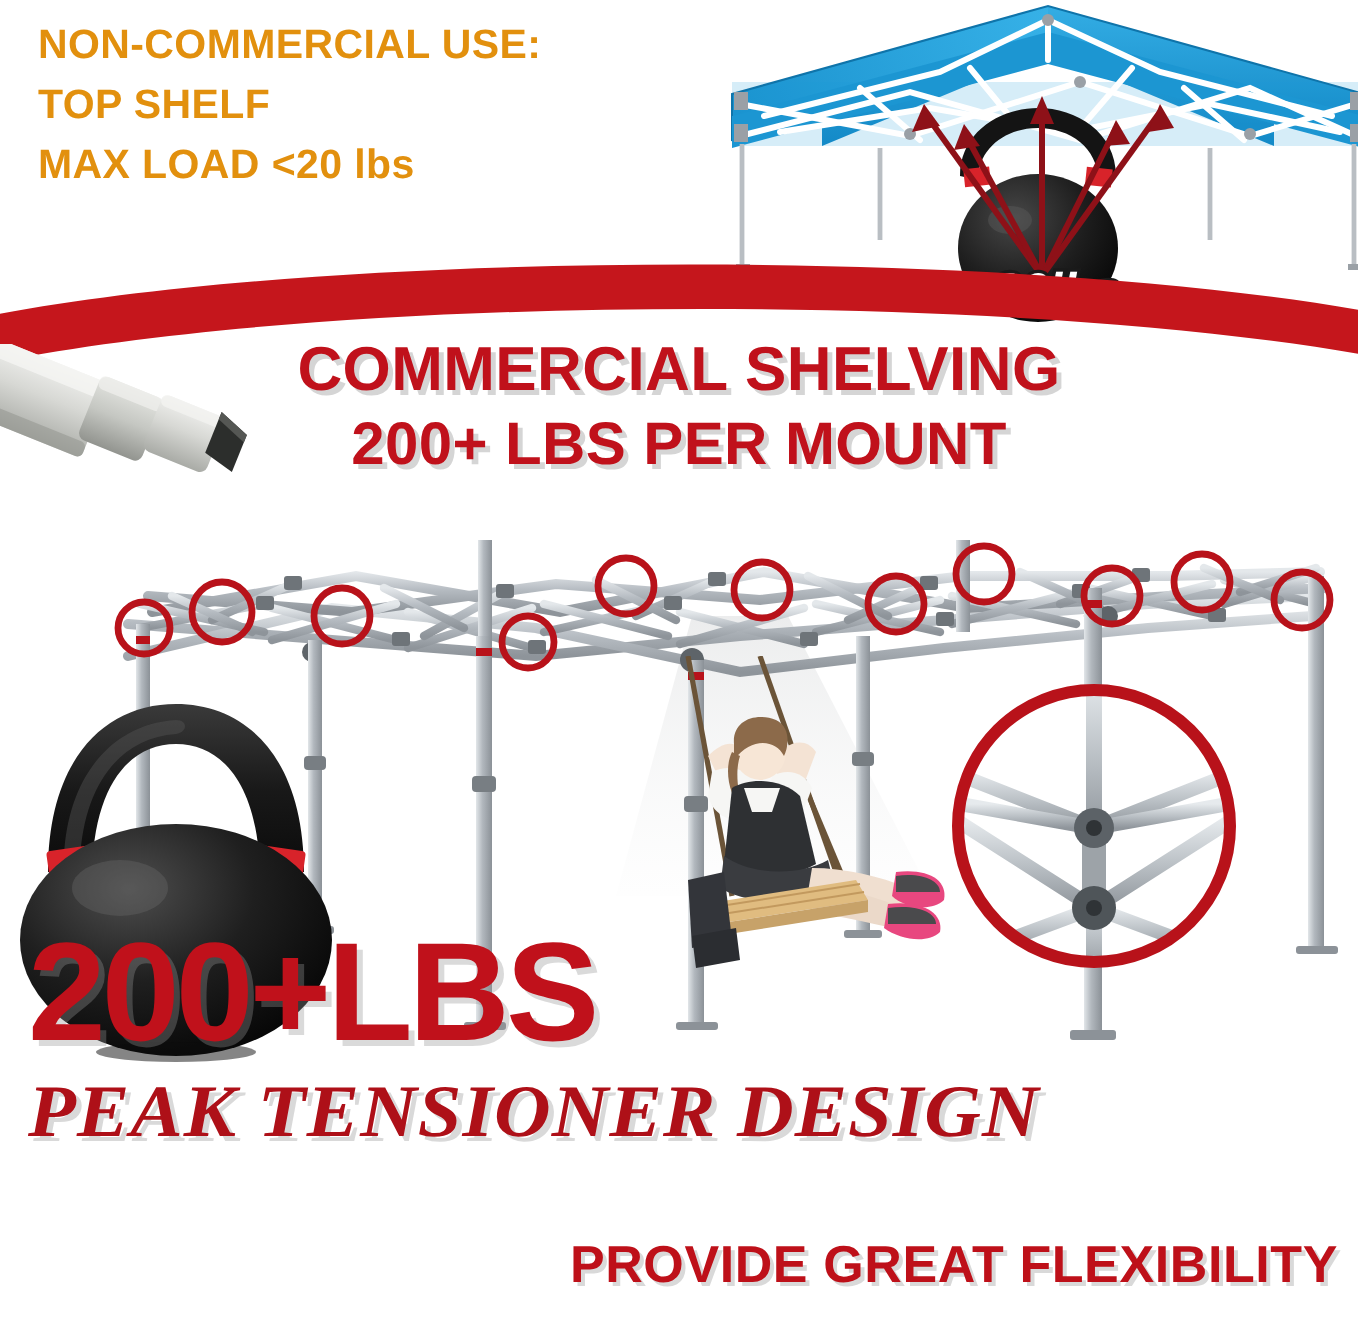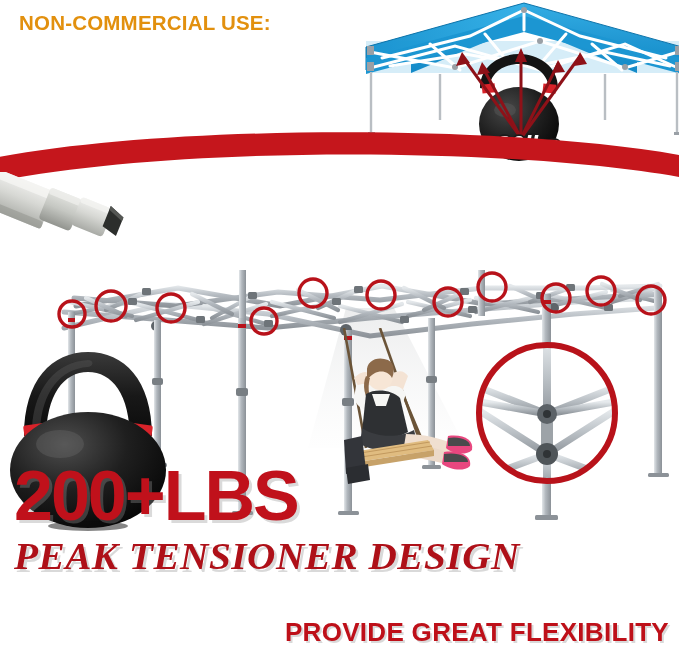--- a/index.html
+++ b/index.html
@@ -208,20 +208,22 @@
         <polygon points="228,64 222,77 235,76"></polygon>
         <polygon points="250,56 244,70 257,68"></polygon>
       </g>
 
       <text x="191" y="158" text-anchor="middle" font-family="Liberation Sans, sans-serif" font-size="25" font-weight="bold" font-style="italic" fill="#FFFFFF" stroke="#1A1A1A" stroke-width="3.4" paint-order="stroke">&lt;20lbs</text>
     </svg>
   </div>
 
   <div class="layer" id="warning-block">
     <div class="wline">NON-COMMERCIAL USE:</div>
+    <div class="wline">TOP SHELF</div>
+    <div class="wline">MAX LOAD &lt;20 lbs</div>
   </div>
 
   <div class="layer" id="red-band">
     <svg width="691" height="60" viewBox="0 0 691 60">
       <path d="M0,26 C175,-8 515,-8 691,24 L691,46 C515,14 175,14 0,50 Z" fill="#C5161C"></path>
     </svg>
   </div>
 
   <div class="layer" id="connector-art">
     <svg width="140" height="96" viewBox="0 0 140 96">
@@ -254,20 +256,24 @@
         <rect x="74" y="34" width="34" height="6" rx="3" fill="#F2F2F0" opacity="0.8"></rect>
       </g>
 
       <g transform="rotate(22 124 70)">
         <polygon points="102,40 118,46 118,66 102,62" fill="#2C2E2C"></polygon>
         <polygon points="102,40 118,46 118,50 102,44" fill="#555754"></polygon>
       </g>
     </svg>
   </div>
 
+  <div class="layer" id="headline">
+    <div class="hline">COMMERCIAL SHELVING</div>
+    <div class="hline second">200+ LBS PER MOUNT</div>
+  </div>
 
   <div class="layer" id="frame-art">
     <svg width="633" height="280" viewBox="0 0 633 280">
       <defs>
         <linearGradient id="barV" x1="0" y1="0" x2="1" y2="0">
           <stop offset="0" stop-color="#E2E6E9"></stop>
           <stop offset="0.4" stop-color="#B2B8BE"></stop>
           <stop offset="1" stop-color="#8B9197"></stop>
         </linearGradient>
         <linearGradient id="barH" x1="0" y1="0" x2="0" y2="1">

